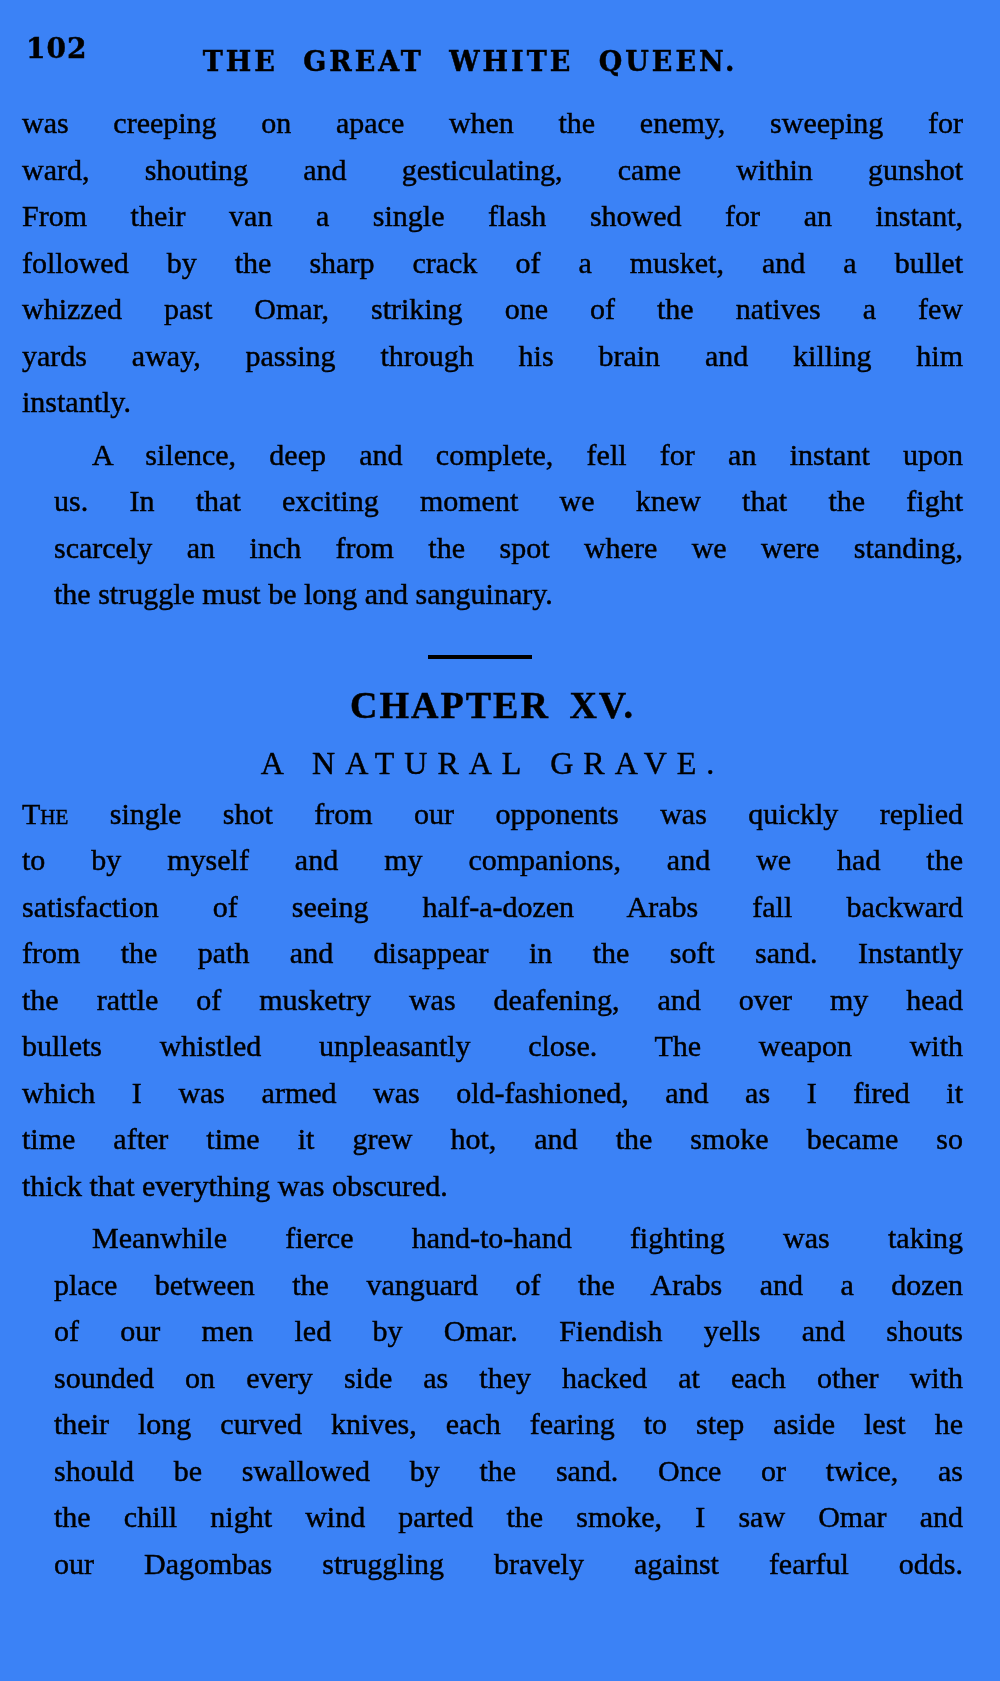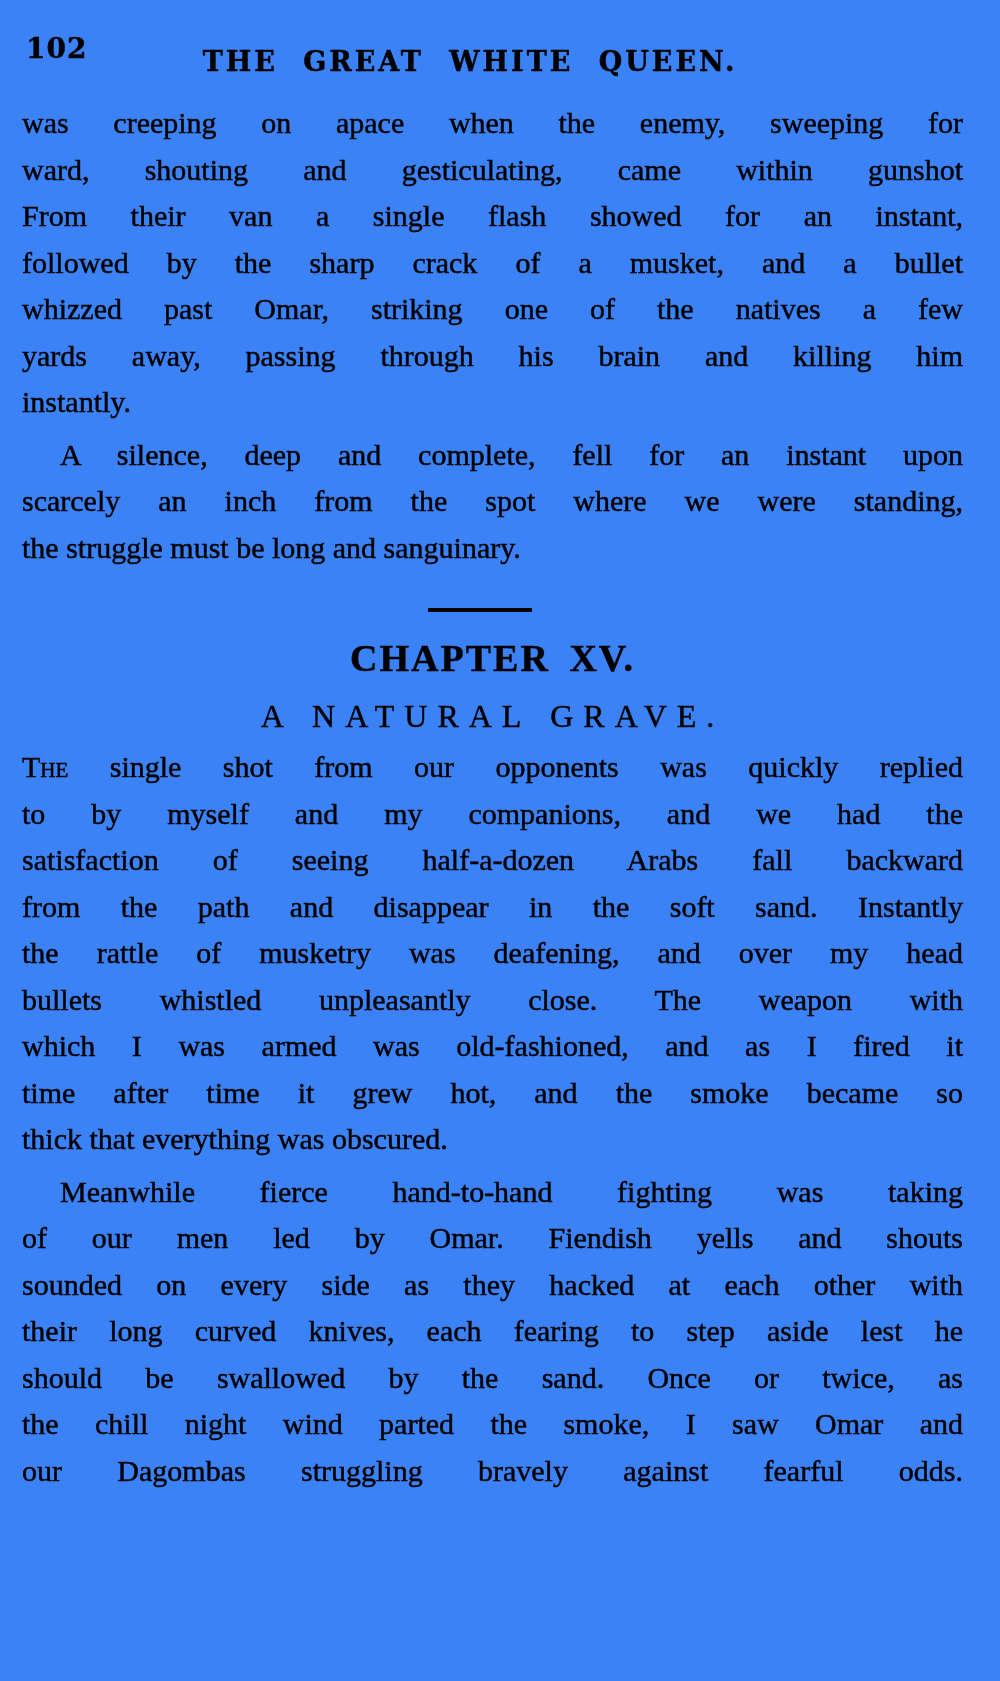--- a/index.html
+++ b/index.html
@@ -50,21 +50,21 @@
   .body {
     position: absolute;
     top: 100px;
     left: 22px;
     width: 941px;
     font-size: 30px;
     line-height: 46.5px;
     font-family: Liberation Serif, serif;
   }
   .para { margin: 0; }
-  .para + .para { margin-top: 6px; }
+  .para + .para { margin-top: 6px; margin-left: 32px; }
   .line {
     text-align: justify;
     text-align-last: justify;
     text-justify: inter-word;
   }
   .line.last { text-align-last: left; }
   .para.jlast .line.last { text-align-last: justify; }
   .para.indent .line.first { text-indent: 38px; }
   .smallcaps { font-variant: small-caps; margin-top: 36px; }
   
@@ -112,20 +112,21 @@
           <div class="line first">was creeping on apace when the enemy, sweeping for</div>
           <div class="line">ward, shouting and gesticulating, came within gunshot</div>
           <div class="line">From their van a single flash showed for an instant,</div>
           <div class="line">followed by the sharp crack of a musket, and a bullet</div>
           <div class="line">whizzed past Omar, striking one of the natives a few</div>
           <div class="line">yards away, passing through his brain and killing him</div>
           <div class="line last">instantly.</div>
         </div>
         <div class="para indent">
           <div class="line first">A silence, deep and complete, fell for an instant upon</div>
+          <div class="line">us. In that exciting moment we knew that the fight</div>
           <div class="line">scarcely an inch from the spot where we were standing,</div>
           <div class="line last">the struggle must be long and sanguinary.</div>
         </div>
       </div>
 
     <div class="divider"></div>
 
     <div class="chapter-heading">CHAPTER XV.</div>
 
     <div class="chapter-subtitle">A NATURAL GRAVE.</div>
@@ -137,20 +138,21 @@
           <div class="line">satisfaction of seeing half-a-dozen Arabs fall backward</div>
           <div class="line">from the path and disappear in the soft sand. Instantly</div>
           <div class="line">the rattle of musketry was deafening, and over my head</div>
           <div class="line">bullets whistled unpleasantly close. The weapon with</div>
           <div class="line">which I was armed was old-fashioned, and as I fired it</div>
           <div class="line">time after time it grew hot, and the smoke became so</div>
           <div class="line last">thick that everything was obscured.</div>
         </div>
         <div class="para indent jlast">
           <div class="line first">Meanwhile fierce hand-to-hand fighting was taking</div>
+          <div class="line">place between the vanguard of the Arabs and a dozen</div>
           <div class="line">of our men led by Omar. Fiendish yells and shouts</div>
           <div class="line">sounded on every side as they hacked at each other with</div>
           <div class="line">their long curved knives, each fearing to step aside lest he</div>
           <div class="line">should be swallowed by the sand. Once or twice, as</div>
           <div class="line">the chill night wind parted the smoke, I saw Omar and</div>
           <div class="line last">our Dagombas struggling bravely against fearful odds.</div>
         </div>
       </div>
 
   </div>

